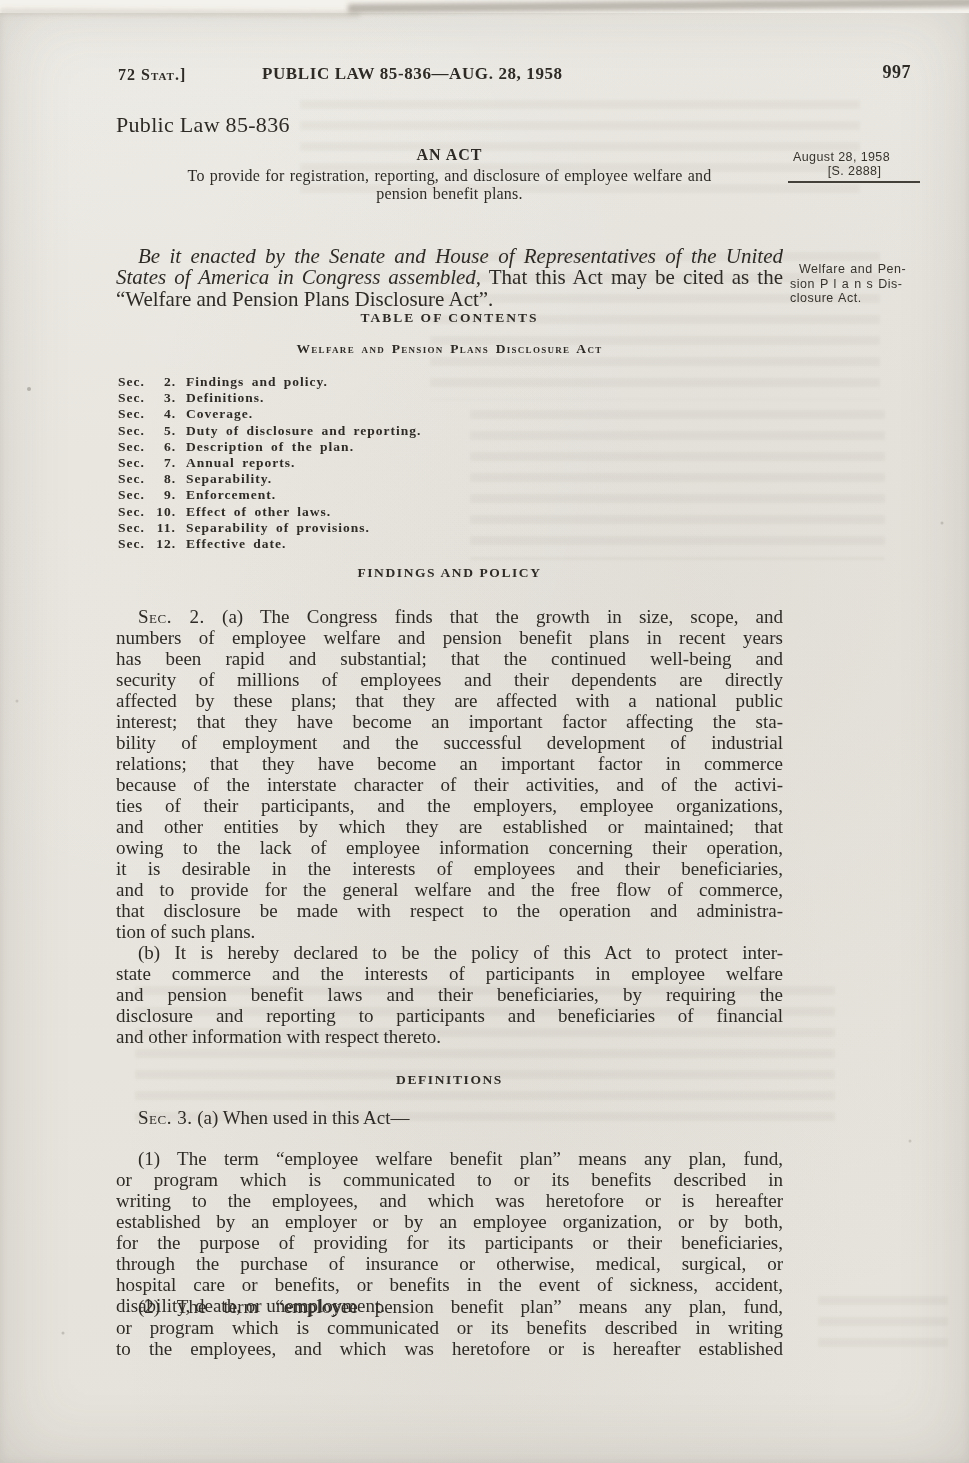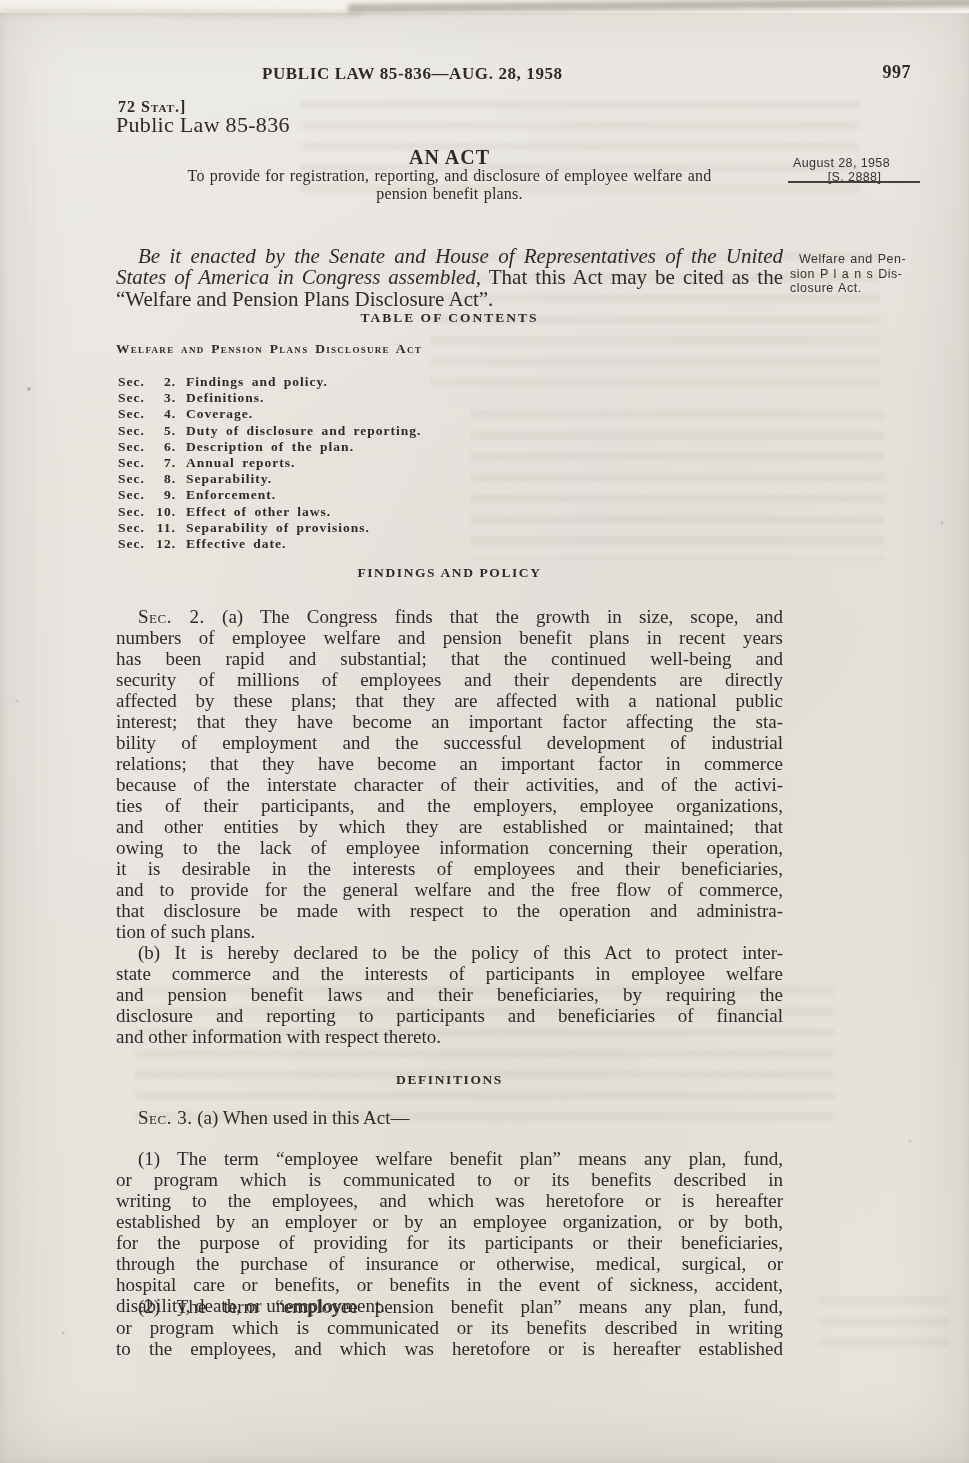--- a/index.html
+++ b/index.html
@@ -19,33 +19,33 @@
   .scan-top-smudge{position:absolute;top:1px;left:348px;width:640px;height:9px;background:rgba(139,132,120,0.55);transform:rotate(-0.55deg);filter:blur(2.5px);}
   .scan-top-edge{position:absolute;top:10px;left:0px;width:360px;height:6px;background:rgba(160,153,140,0.28);transform:rotate(0.4deg);filter:blur(2.5px);}
   .ghost{position:absolute;filter:blur(1.6px);opacity:.85;
     background:repeating-linear-gradient(to bottom, rgba(112,106,95,0.075) 0px, rgba(112,106,95,0.075) 9px, rgba(0,0,0,0) 9px, rgba(0,0,0,0) 21px);}
   .speck{position:absolute;left:0;top:0;width:2px;height:2px;border-radius:50%;
     box-shadow:28px 388px 0 1px rgba(70,64,55,0.30), 62px 1332px 0 0.5px rgba(70,64,55,0.22),
                941px 522px 0 0.5px rgba(70,64,55,0.2), 909px 1140px 0 0.5px rgba(70,64,55,0.18),
                16px 700px 0 0.5px rgba(70,64,55,0.16);}
   
   .page-header{position:absolute;left:116px;top:64px;width:797px;height:26px;}
-  .stat-cite{position:absolute;left:2px;top:2px;font-size:16px;font-weight:600;font-variant:small-caps;letter-spacing:1px;margin-top:32px;}
+  .stat-cite{position:absolute;left:2px;top:2px;font-size:16px;font-weight:600;font-variant:small-caps;letter-spacing:1px;}
   .header-title{position:absolute;left:146px;top:0px;font-size:17px;font-weight:700;letter-spacing:0.6px;text-align:right;}
   .page-number{position:absolute;right:2px;top:-2px;font-size:18px;font-weight:600;letter-spacing:0.5px;}
   
   .main{position:absolute;left:116px;top:0;width:667px;}
   .law-number{position:absolute;left:0;top:112px;font-size:22px;letter-spacing:0.3px;}
-  .an-act{position:absolute;left:0;top:146px;width:100%;text-align:center;font-size:20px;font-weight:600;letter-spacing:1px;}
+  .an-act{position:absolute;left:0;top:146px;width:100%;text-align:center;font-size:16px;font-weight:600;letter-spacing:1px;}
   .act-desc{position:absolute;left:0;top:167px;width:100%;font-size:16px;line-height:18px;letter-spacing:0.2px;word-spacing:1px;}
   .act-desc .tline{text-align:center;}
   .enacting{position:absolute;left:0;top:225px;width:100%;font-size:21px;line-height:21.3px;text-align:justify;text-indent:22px;}
   .enacting .it{font-style:italic;}
   .toc-heading{position:absolute;left:0;top:310px;width:100%;text-align:center;font-size:13.5px;font-weight:600;letter-spacing:2px;}
-  .toc-subheading{position:absolute;left:0;top:341px;width:100%;text-align:left;font-size:13.5px;font-weight:600;font-variant:small-caps;letter-spacing:1.3px;word-spacing:2px;}
+  .toc-subheading{position:absolute;left:0;top:341px;width:100%;text-align:center;font-size:13.5px;font-weight:600;font-variant:small-caps;letter-spacing:1.3px;word-spacing:2px;}
   .toc-list{position:absolute;left:2px;top:374px;width:100%;font-size:13.5px;font-weight:600;letter-spacing:1px;word-spacing:3px;}
   .toc-row{display:flex;height:16.2px;line-height:16.2px;}
   .toc-sec{width:36px;}
   .toc-num{width:22px;text-align:right;padding-right:10px;}
   .toc-title{flex:1;}
   .sec-heading{position:absolute;left:0;width:100%;text-align:center;font-size:13.5px;font-weight:700;letter-spacing:1.6px;}
   .h-findings{top:565px;}
   .h-definitions{top:1072px;}
   .body-par{position:absolute;left:0;width:100%;font-size:19px;line-height:21px;}
   .p-a{top:606px;}
@@ -55,25 +55,25 @@
   .p-2{top:1296px;}
   .tline{text-align:justify;text-align-last:justify;}
   .tline-last{text-align-last:left;}
   .justify-all .tline-last{text-align-last:justify;}
   .act-desc .tline{text-align-last:center;}
   .indent{text-indent:22px;}
   .first-indent .tline:first-child{text-indent:22px;}
   .sc{font-variant:small-caps;letter-spacing:0.5px;}
   
   .mnote{position:absolute;font-family:"Liberation Sans", sans-serif;color:#36332d;font-size:12.5px;line-height:14px;letter-spacing:0.4px;}
-  .mnote-date{left:788px;top:156px;width:133px;}
+  .mnote-date{left:788px;top:150px;width:133px;}
   .mnote-date .l1{padding-left:5px;}
   .mnote-date .l2{text-align:center;}
   .mnote-rule{position:absolute;left:788px;top:181px;width:132px;height:2px;background:#43403a;}
-  .mnote-title{left:790px;top:252px;width:142px;line-height:14.6px;}
+  .mnote-title{left:790px;top:262px;width:142px;line-height:14.6px;}
   .mnote-title .tl:first-child{text-indent:9px;}
   .mnote-title .tl{letter-spacing:0.5px;word-spacing:1px;}
 </style>
 </head>
 <body>
 
 <div class="page">
 
   <div class="scan-top-strip"></div>
   <div class="scan-top-smudge"></div>

